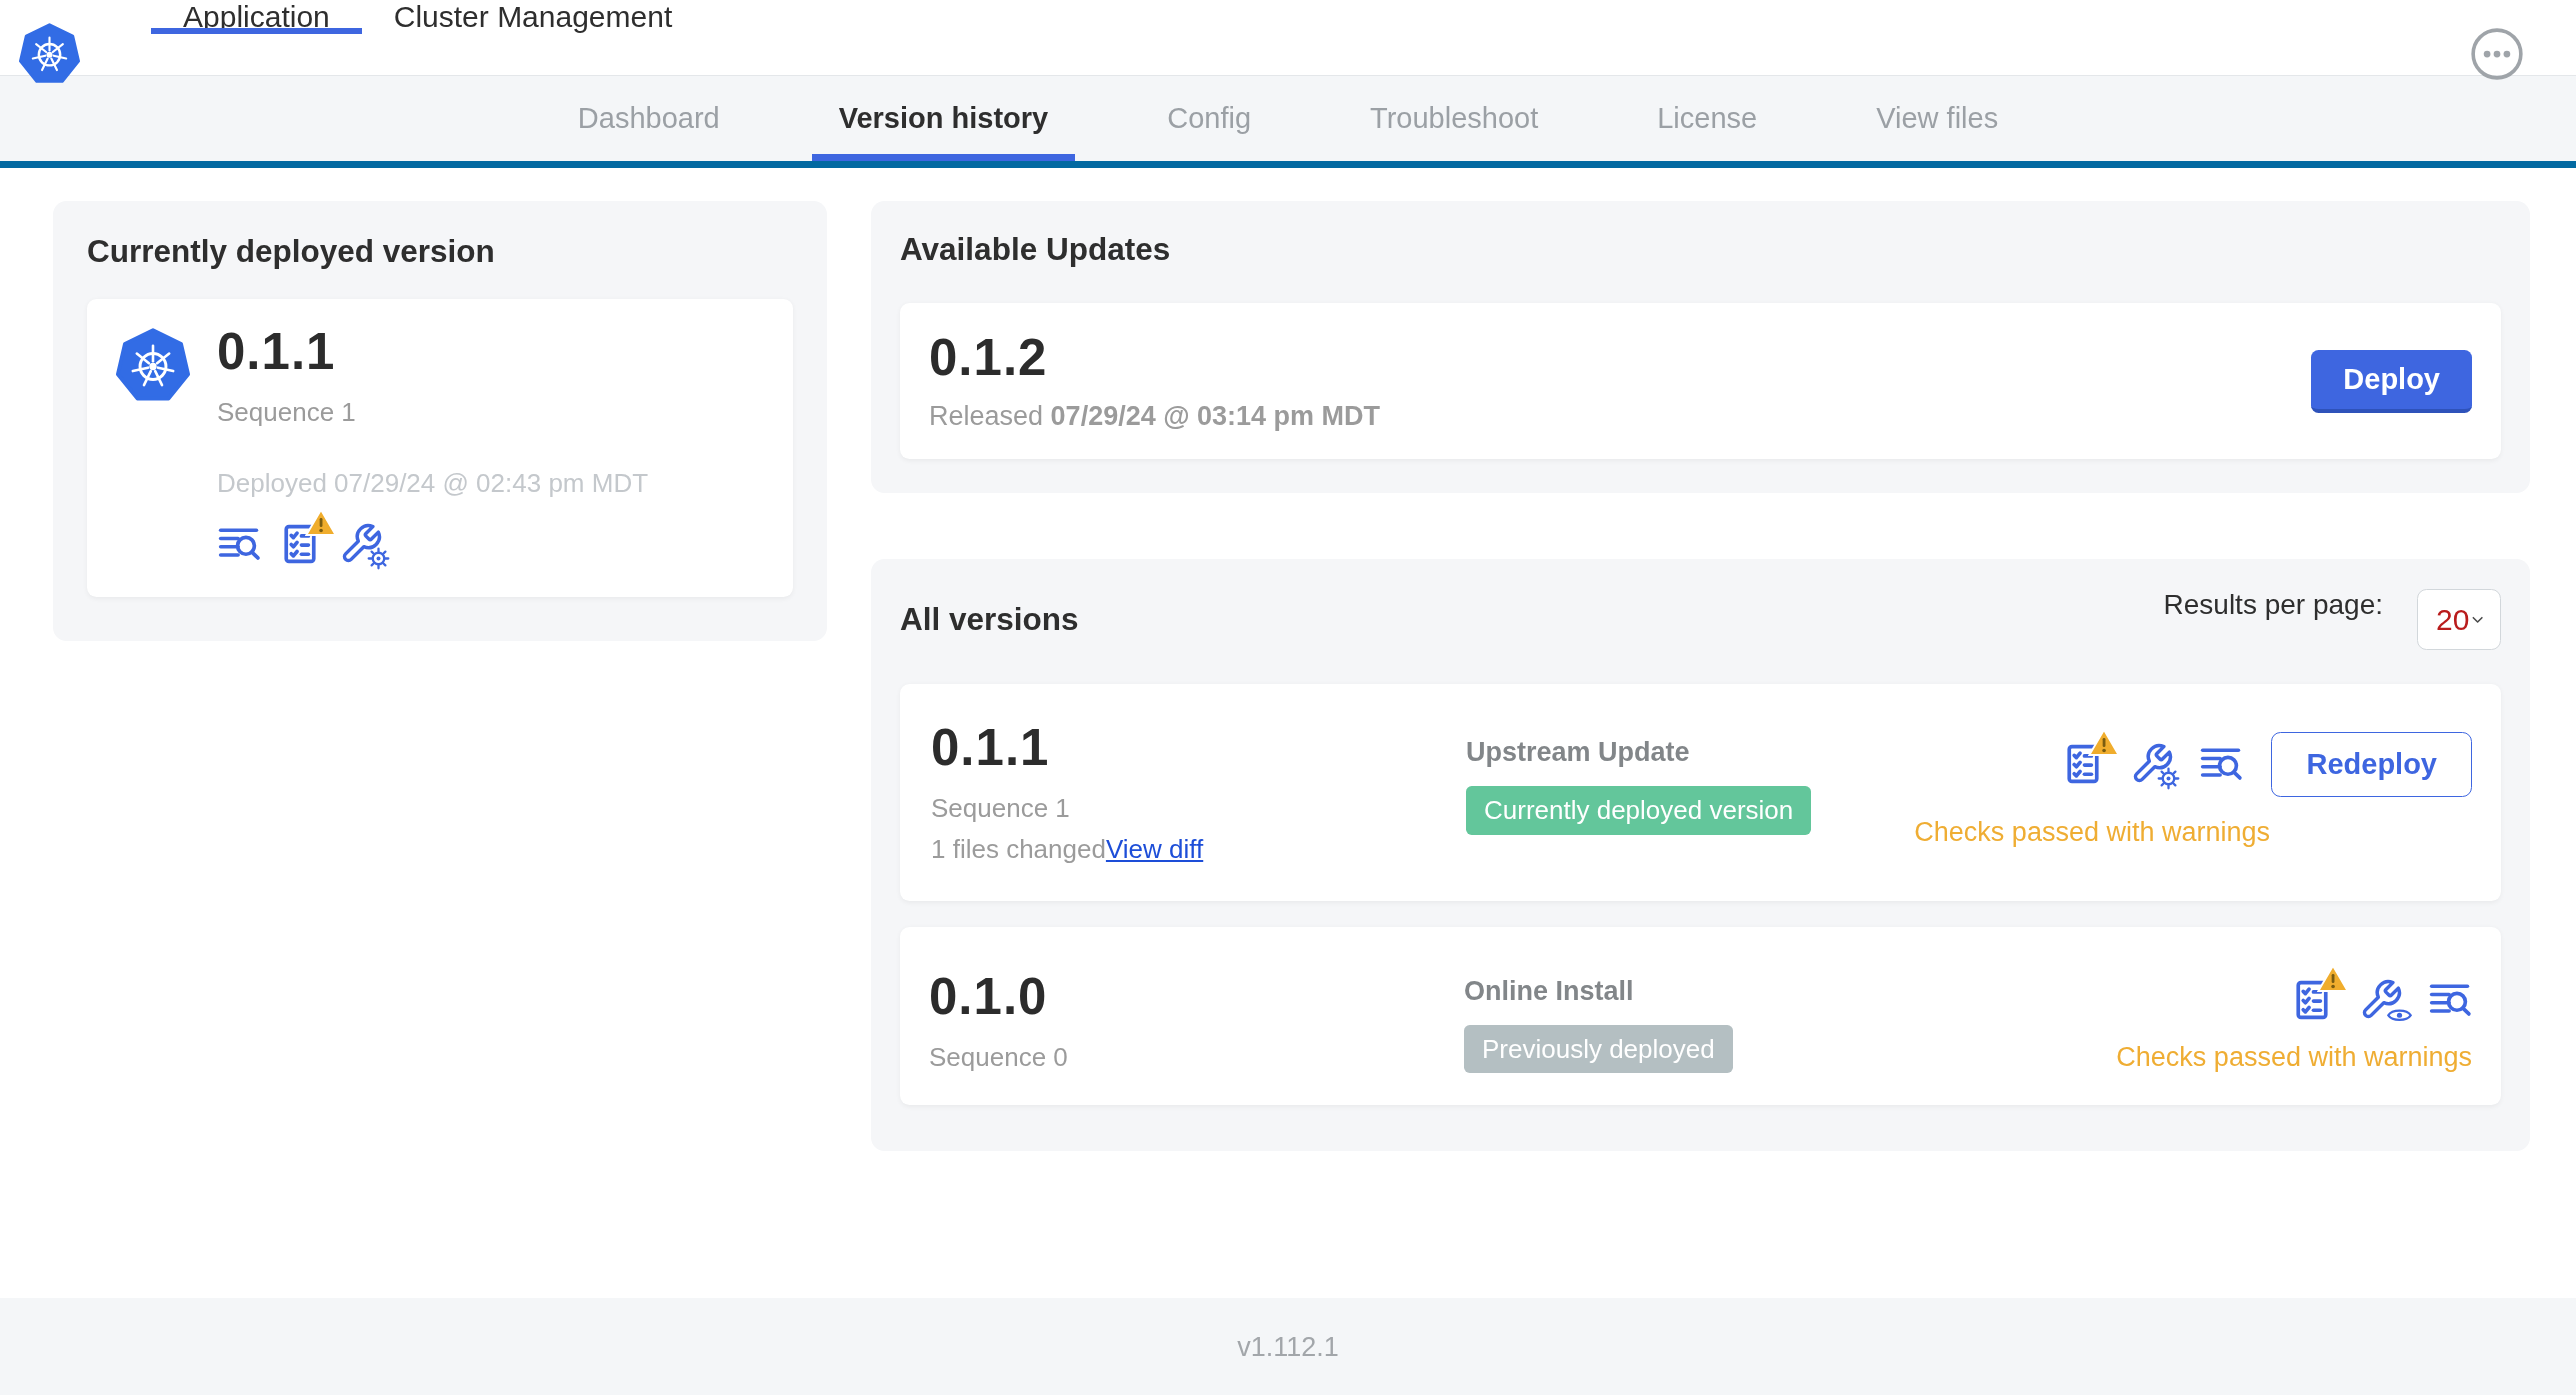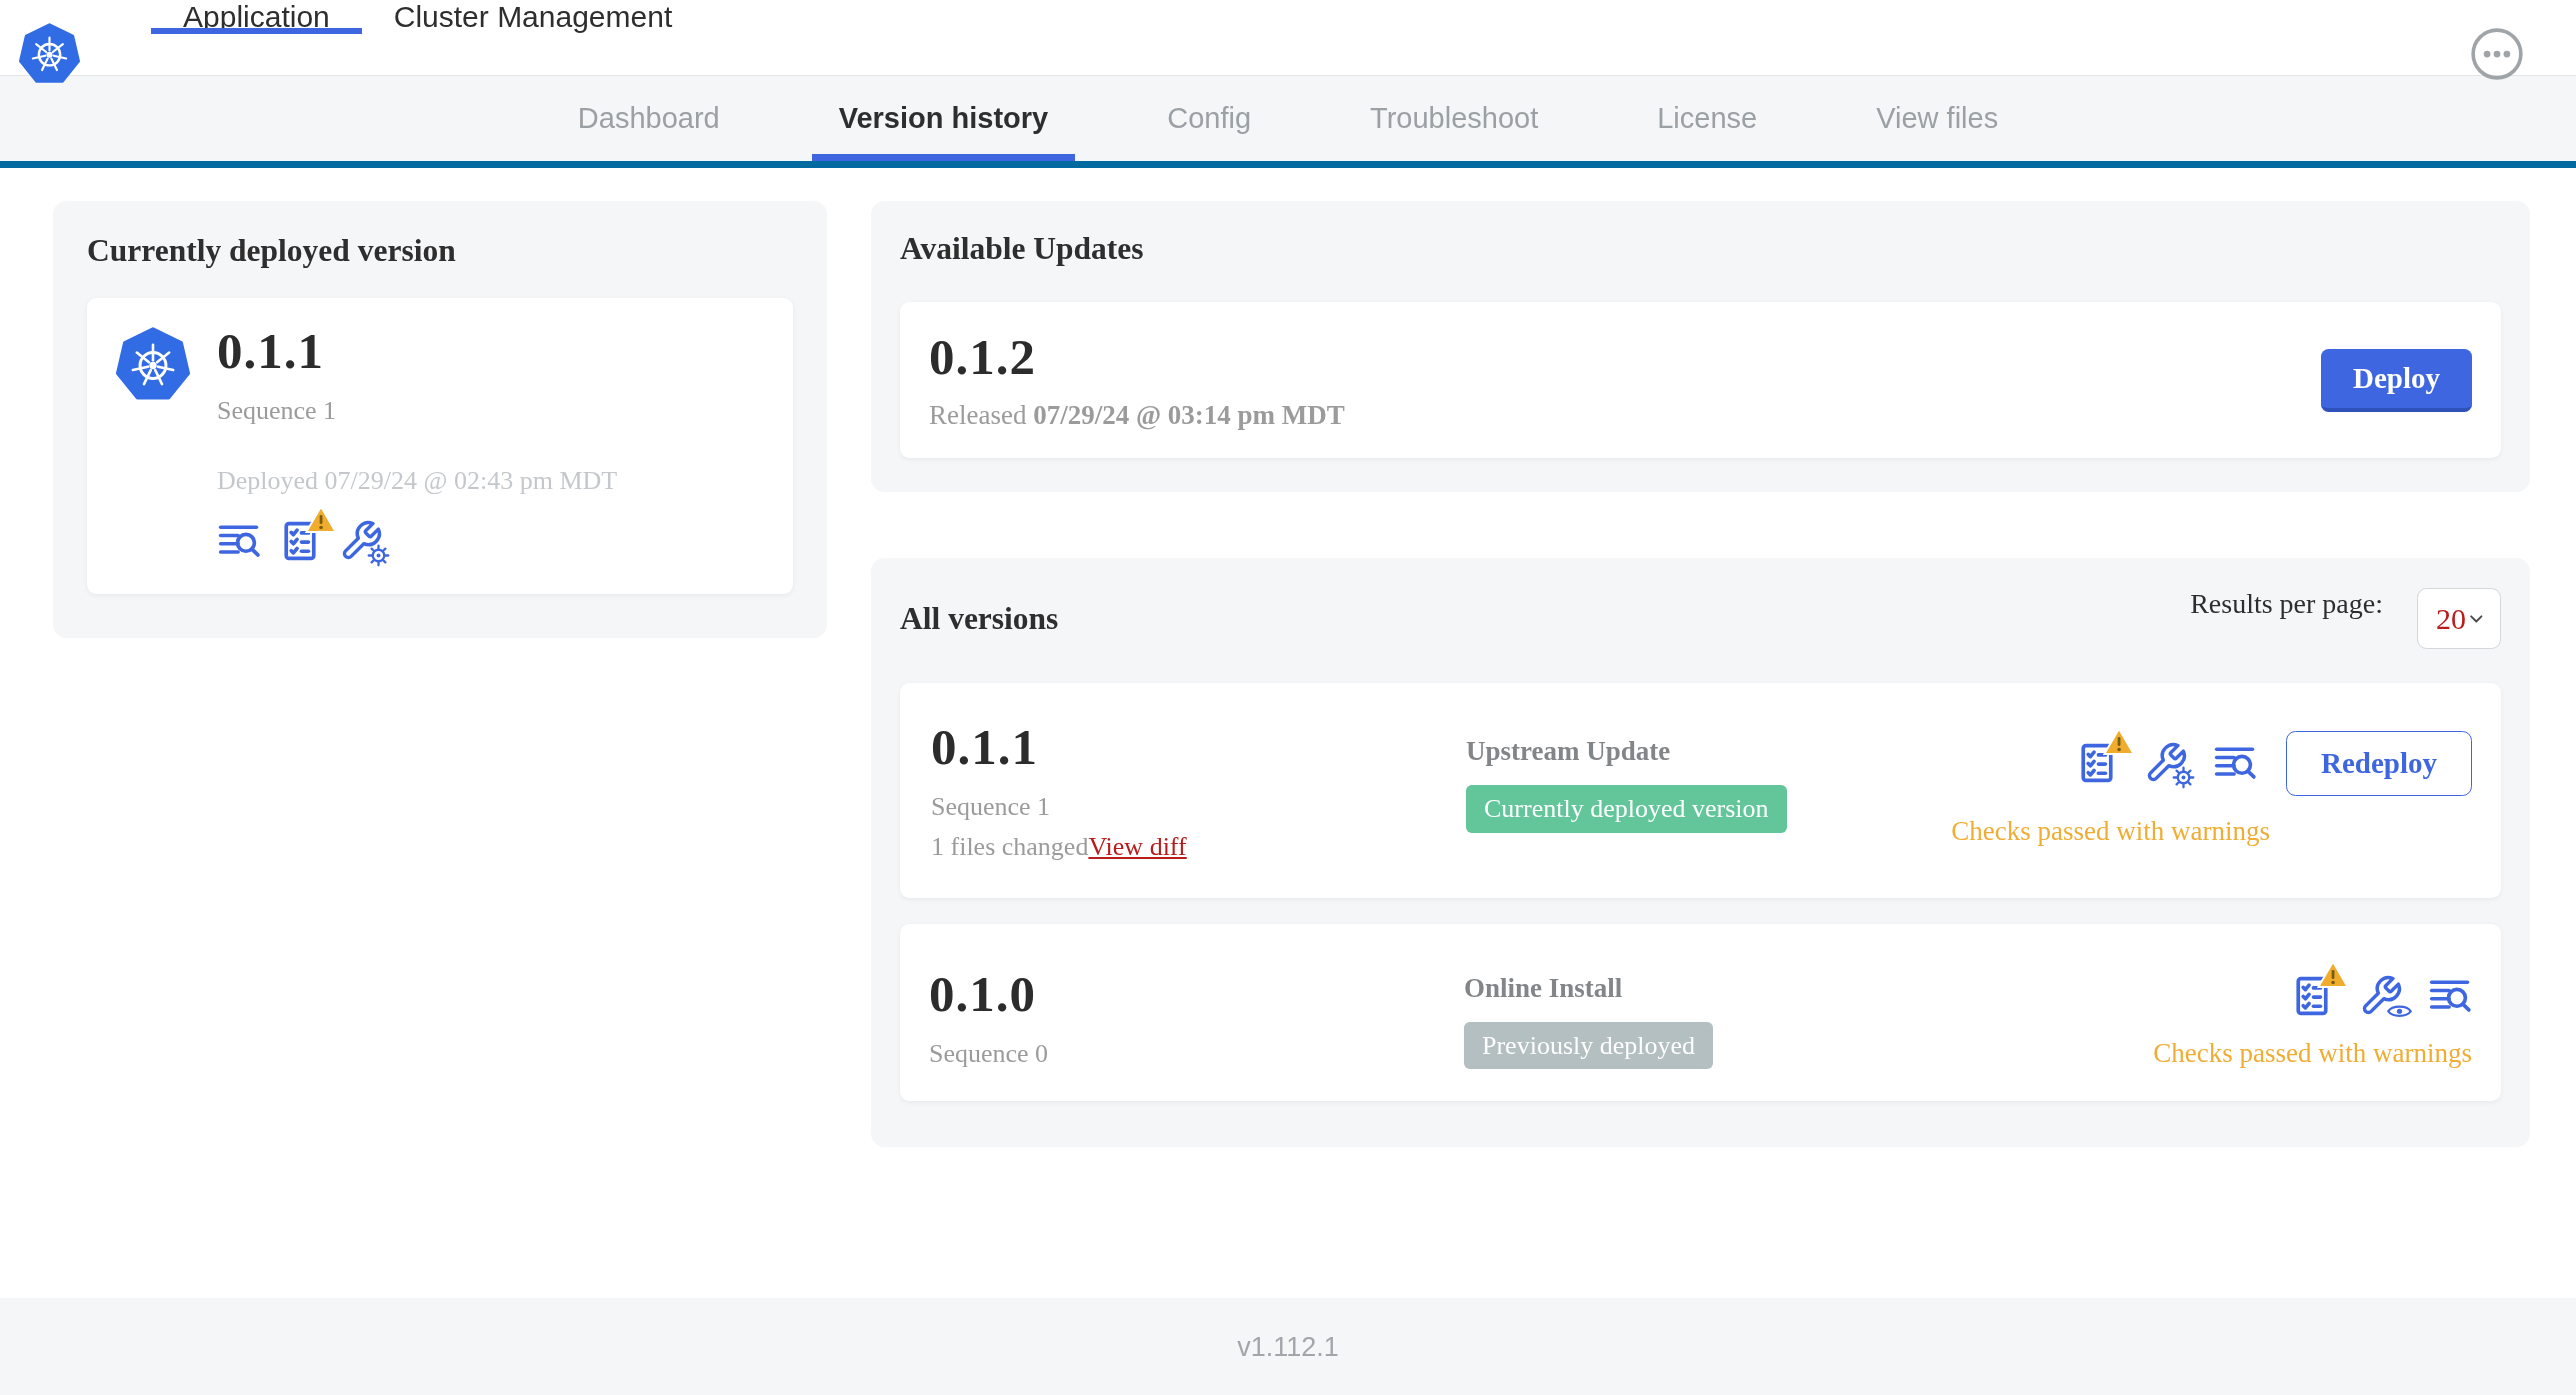--- a/index.html
+++ b/index.html
@@ -20,21 +20,21 @@
   .more-btn svg { width:100%; height:100%; }
 
   
   .subnav { height:92px; background:#F4F6F8; border-bottom:7px solid #0369a1; display:flex; justify-content:center; gap:65px; }
   .subnav-item { position:relative; display:flex; align-items:center; padding:0 27px; font-size:29px; color:#9BA0A5; cursor:pointer; }
   .subnav-item.active { color:#2e2e2e; font-weight:600; }
   .subnav-item.active::after { content:""; position:absolute; left:0; right:0; bottom:0; height:6.7px; background:#3E66E0; }
 
   
   main { display:flex; gap:44px; padding:33px 46px 0 53px; align-items:flex-start; }
-  .card { background:#F5F6F8; border-radius:13.4px;font-family:Liberation Serif, serif; }
+  .card { background:#F5F6F8; border-radius:13.4px; }
   .card-title { font-size:31.5px; font-weight:700; color:#2e2e2e; }
   .inner-card { background:#fff; border-radius:9.5px; box-shadow:0 1.9px 4.8px rgba(0,0,0,0.05); }
 
   
   .current-card { width:774px; flex:none; padding:32px 34px 44px; }
   .current-inner { margin-top:29px; padding:25px 29px 31px; display:flex; }
   .k8s-logo-lg { width:74px; height:76px; flex:none; margin-top:3.8px; }
   .cv-content { margin-left:27px; }
   .version-big { font-size:51px; font-weight:700; color:#2c2c2c; letter-spacing:1px; line-height:1.1; }
   .seq-text { font-size:26px; color:#9B9B9B; margin-top:17px; }
@@ -60,21 +60,21 @@
   .versions-head { display:flex; justify-content:space-between; align-items:center; }
   .rpp { display:flex; align-items:flex-start; gap:34px; font-size:28px; color:#2e2e2e; }
   .rpp-select { width:84px; height:61px; background:#fff; border:1px solid #D2D7DB; border-radius:9.5px;
     display:flex; align-items:center; justify-content:space-between; padding:0 13.4px 0 18px; font-size:30px; color:#b91c1c; cursor:pointer; }
   .rpp-select svg { width:23px; height:23px; }
 
   .version-row { margin-top:34px; padding:36px 29px 36px 31px; display:flex; }
   .version-row.row2 { margin-top:26px; padding:32px 29px;align-items:flex-end; }
   .vr-col1 { width:535px; flex:none; }
   .files-line { margin-top:9.5px; font-size:26px; color:#9B9B9B; display:flex; align-items:baseline; }
-  .view-diff { color:#b91c1c; font-weight:500; text-decoration:underline; cursor:pointer; }
+  .view-diff { color:#1d4ed8; font-weight:500; text-decoration:underline; cursor:pointer; }
   .vr-col2 { flex:1; padding-top:17px; }
   .vr-source { font-size:27px; color:#828689; font-weight:700; }
   .badge { display:inline-block; margin-top:18px; font-size:26px; color:#fff; padding:8.6px 18px; border-radius:5.7px; }
   .badge.green { background:#63C69B; }
   .badge.gray  { background:#B4BFC2; }
   .vr-col3 { flex:none; display:flex; flex-direction:column; align-items:flex-end; padding-top:11.5px; }
   .vr-actions { display:flex; align-items:center; gap:25px; }
   .redeploy-btn { margin-left:3.8px; height:65px; padding:0 34px; background:#fff; border:1.9px solid #3E66E0; border-radius:9.5px;
     color:#3E66E0; font-size:29px; font-weight:700; font-family:inherit; cursor:pointer; }
   .vr-status { margin-top:20px; font-size:27px; color:#EFAD33; font-weight:500; }

